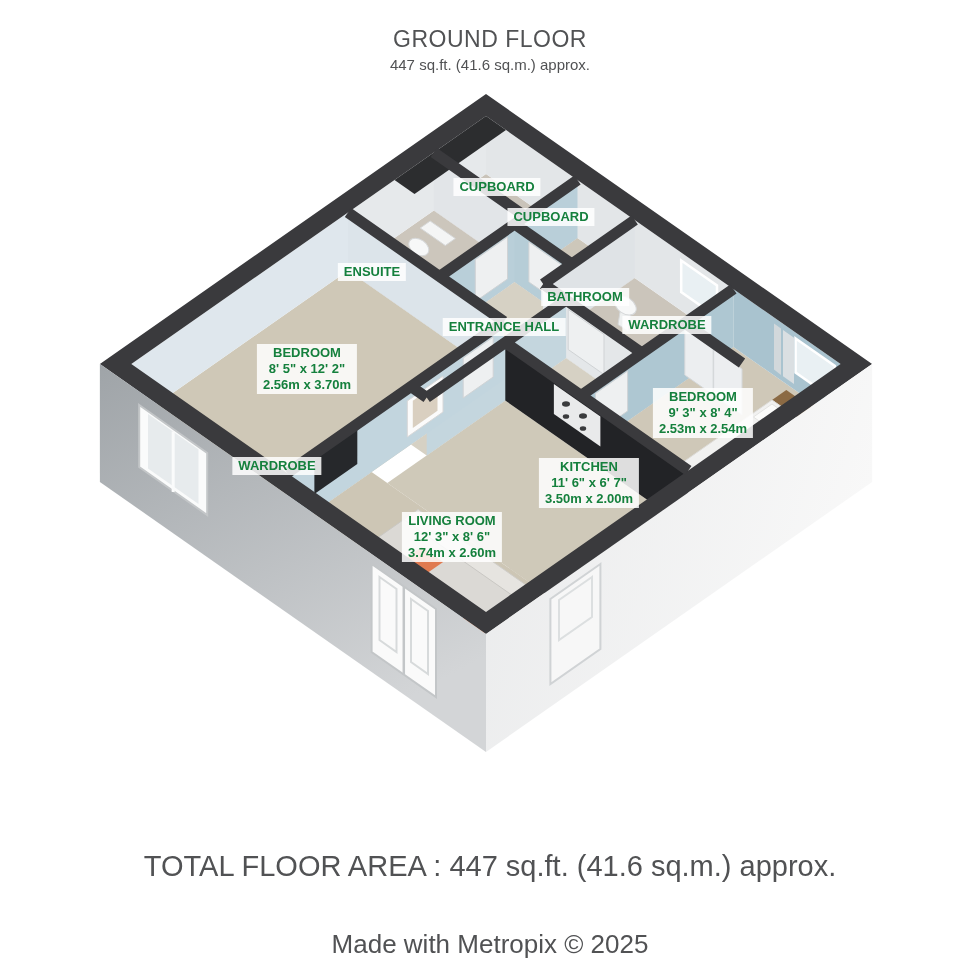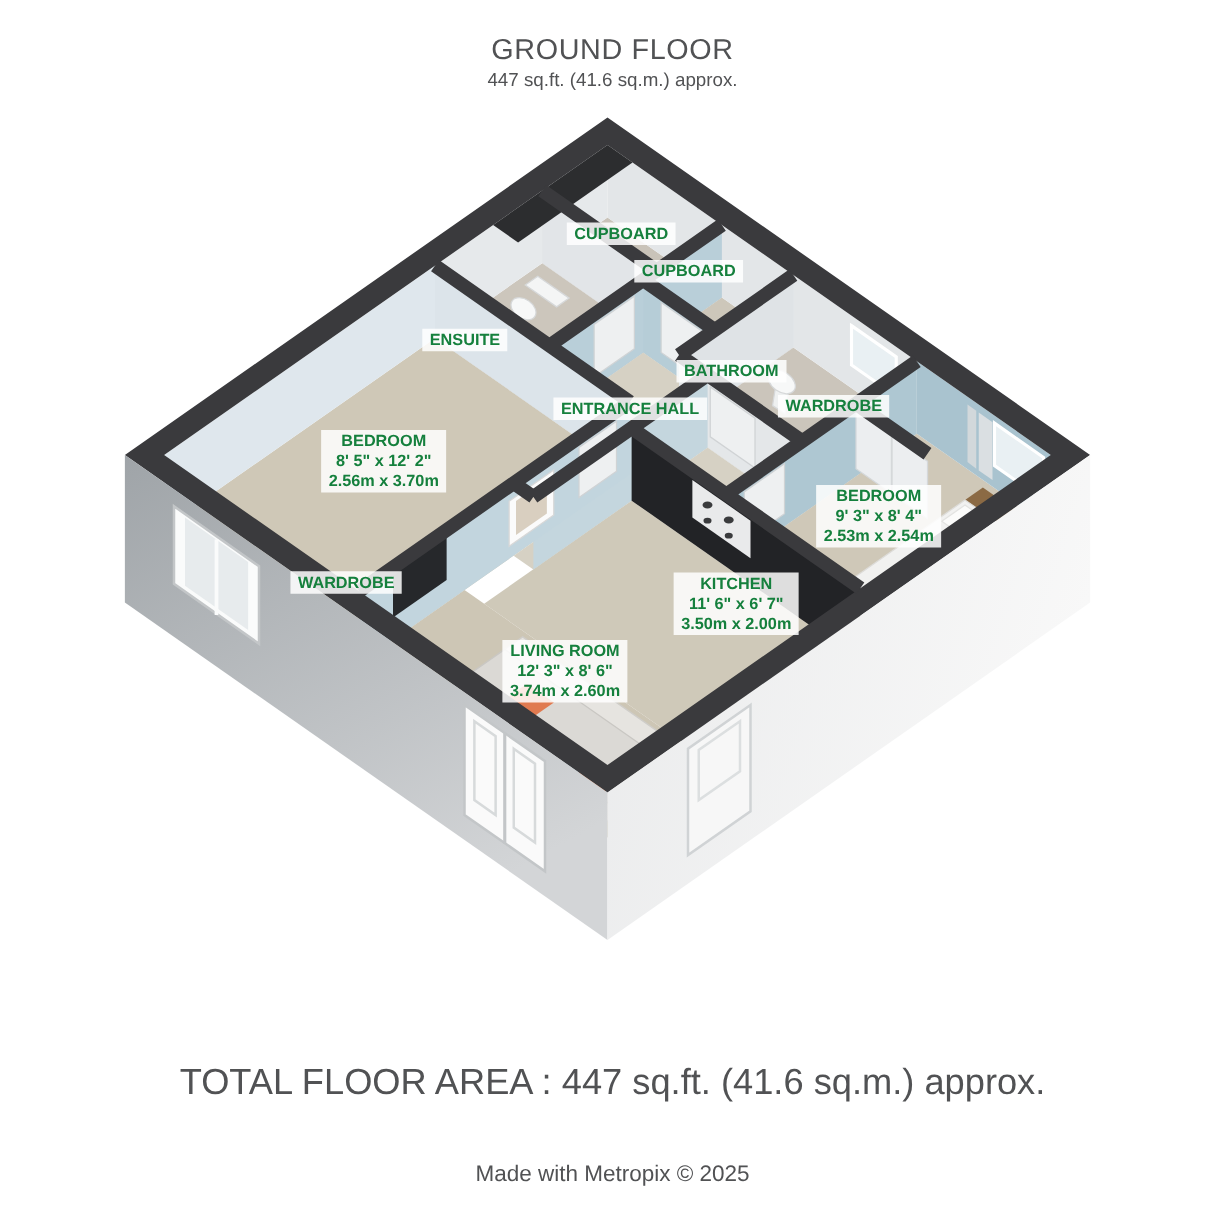--- a/index.html
+++ b/index.html
@@ -4,21 +4,21 @@
 <style>
   html,body{margin:0;padding:0;background:#ffffff;}
   #page{position:relative;width:980px;height:980px;background:#ffffff;overflow:hidden;
         font-family:Liberation Sans, sans-serif;}
   #plan-svg{position:absolute;left:0;top:0;}
   .hdr{position:absolute;left:0;width:980px;text-align:center;color:#515254;}
   #title{top:26px;font-size:23px;letter-spacing:.5px;}
   #subtitle{top:56px;font-size:15px;}
   #total-area{top:822px;font-size:29px;margin-top:28px;}
   #disclaimer{top:876px;font-size:19.5px;line-height:27px;left:70px;width:840px;}
-  #credit{top:929px;font-size:18px;}
+  #credit{top:929px;font-size:26px;}
   .plan-label{position:absolute;transform:translate(-50%,-50%);
       background:rgba(255,255,255,.85);color:#15803d;font-weight:bold;
       font-size:13px;line-height:16px;text-align:center;padding:1px 6px;
       white-space:nowrap;}
   .plan-label .ln{display:block;}
 </style>
 </head>
 <body>
 
 <div id="page">

